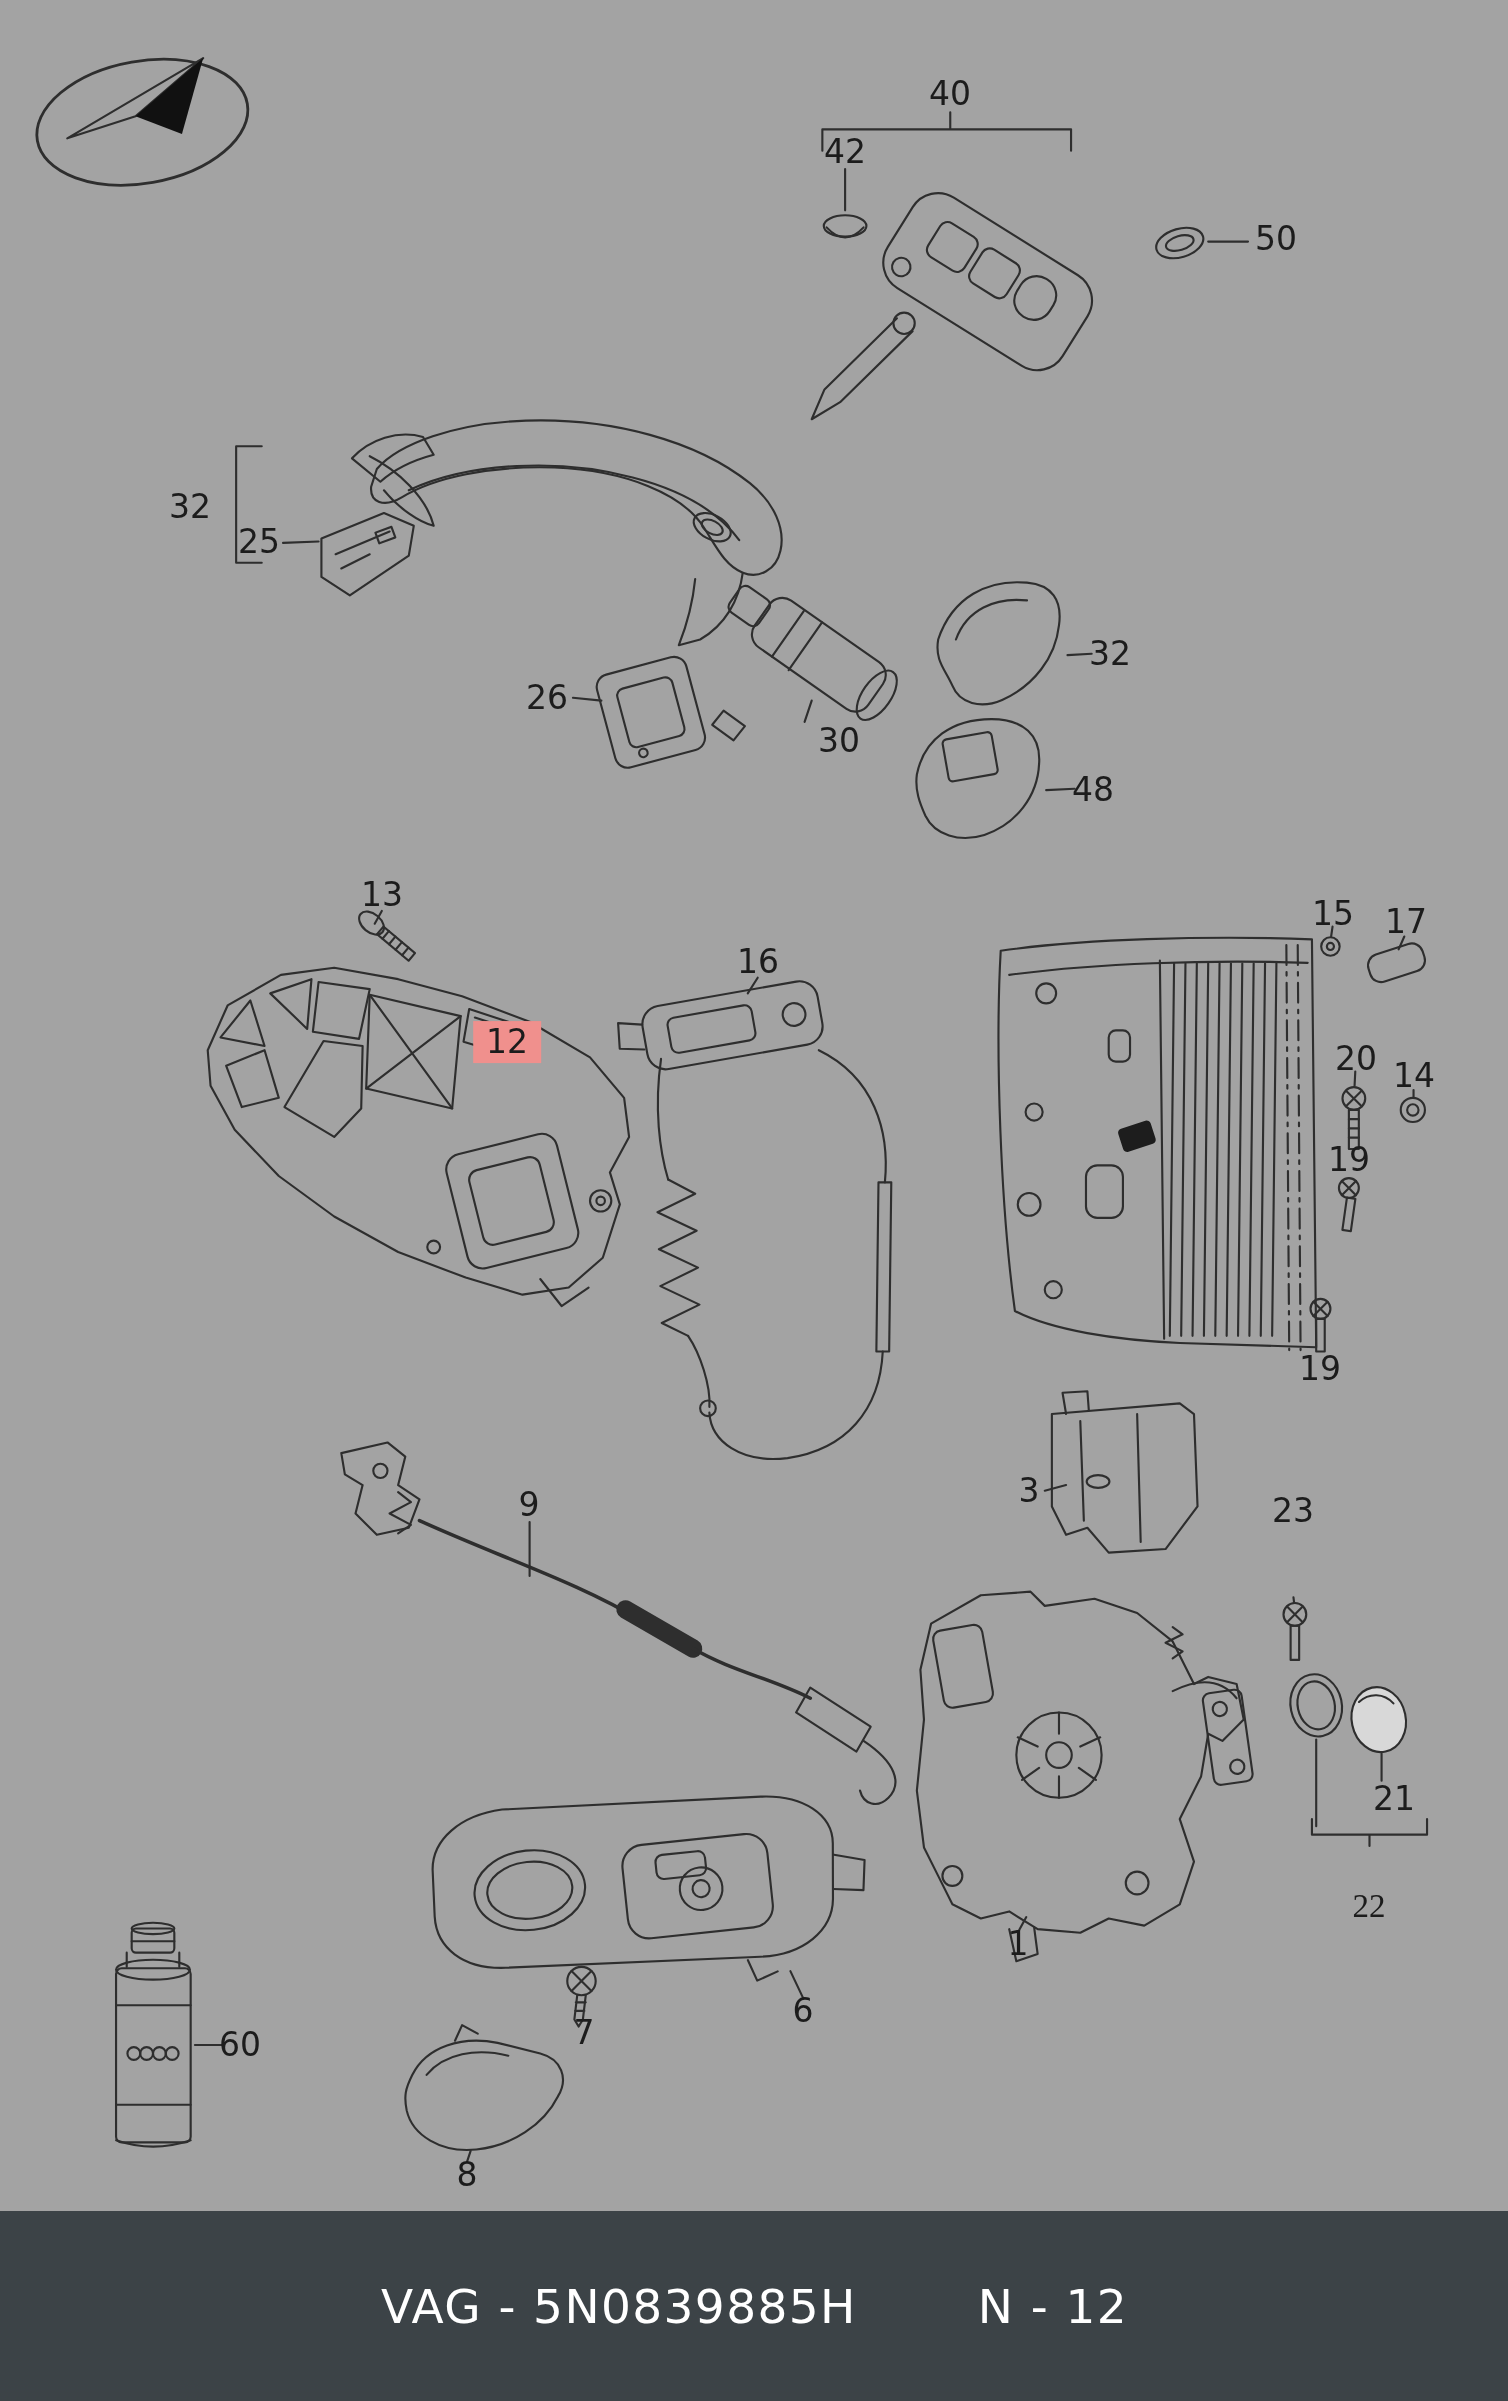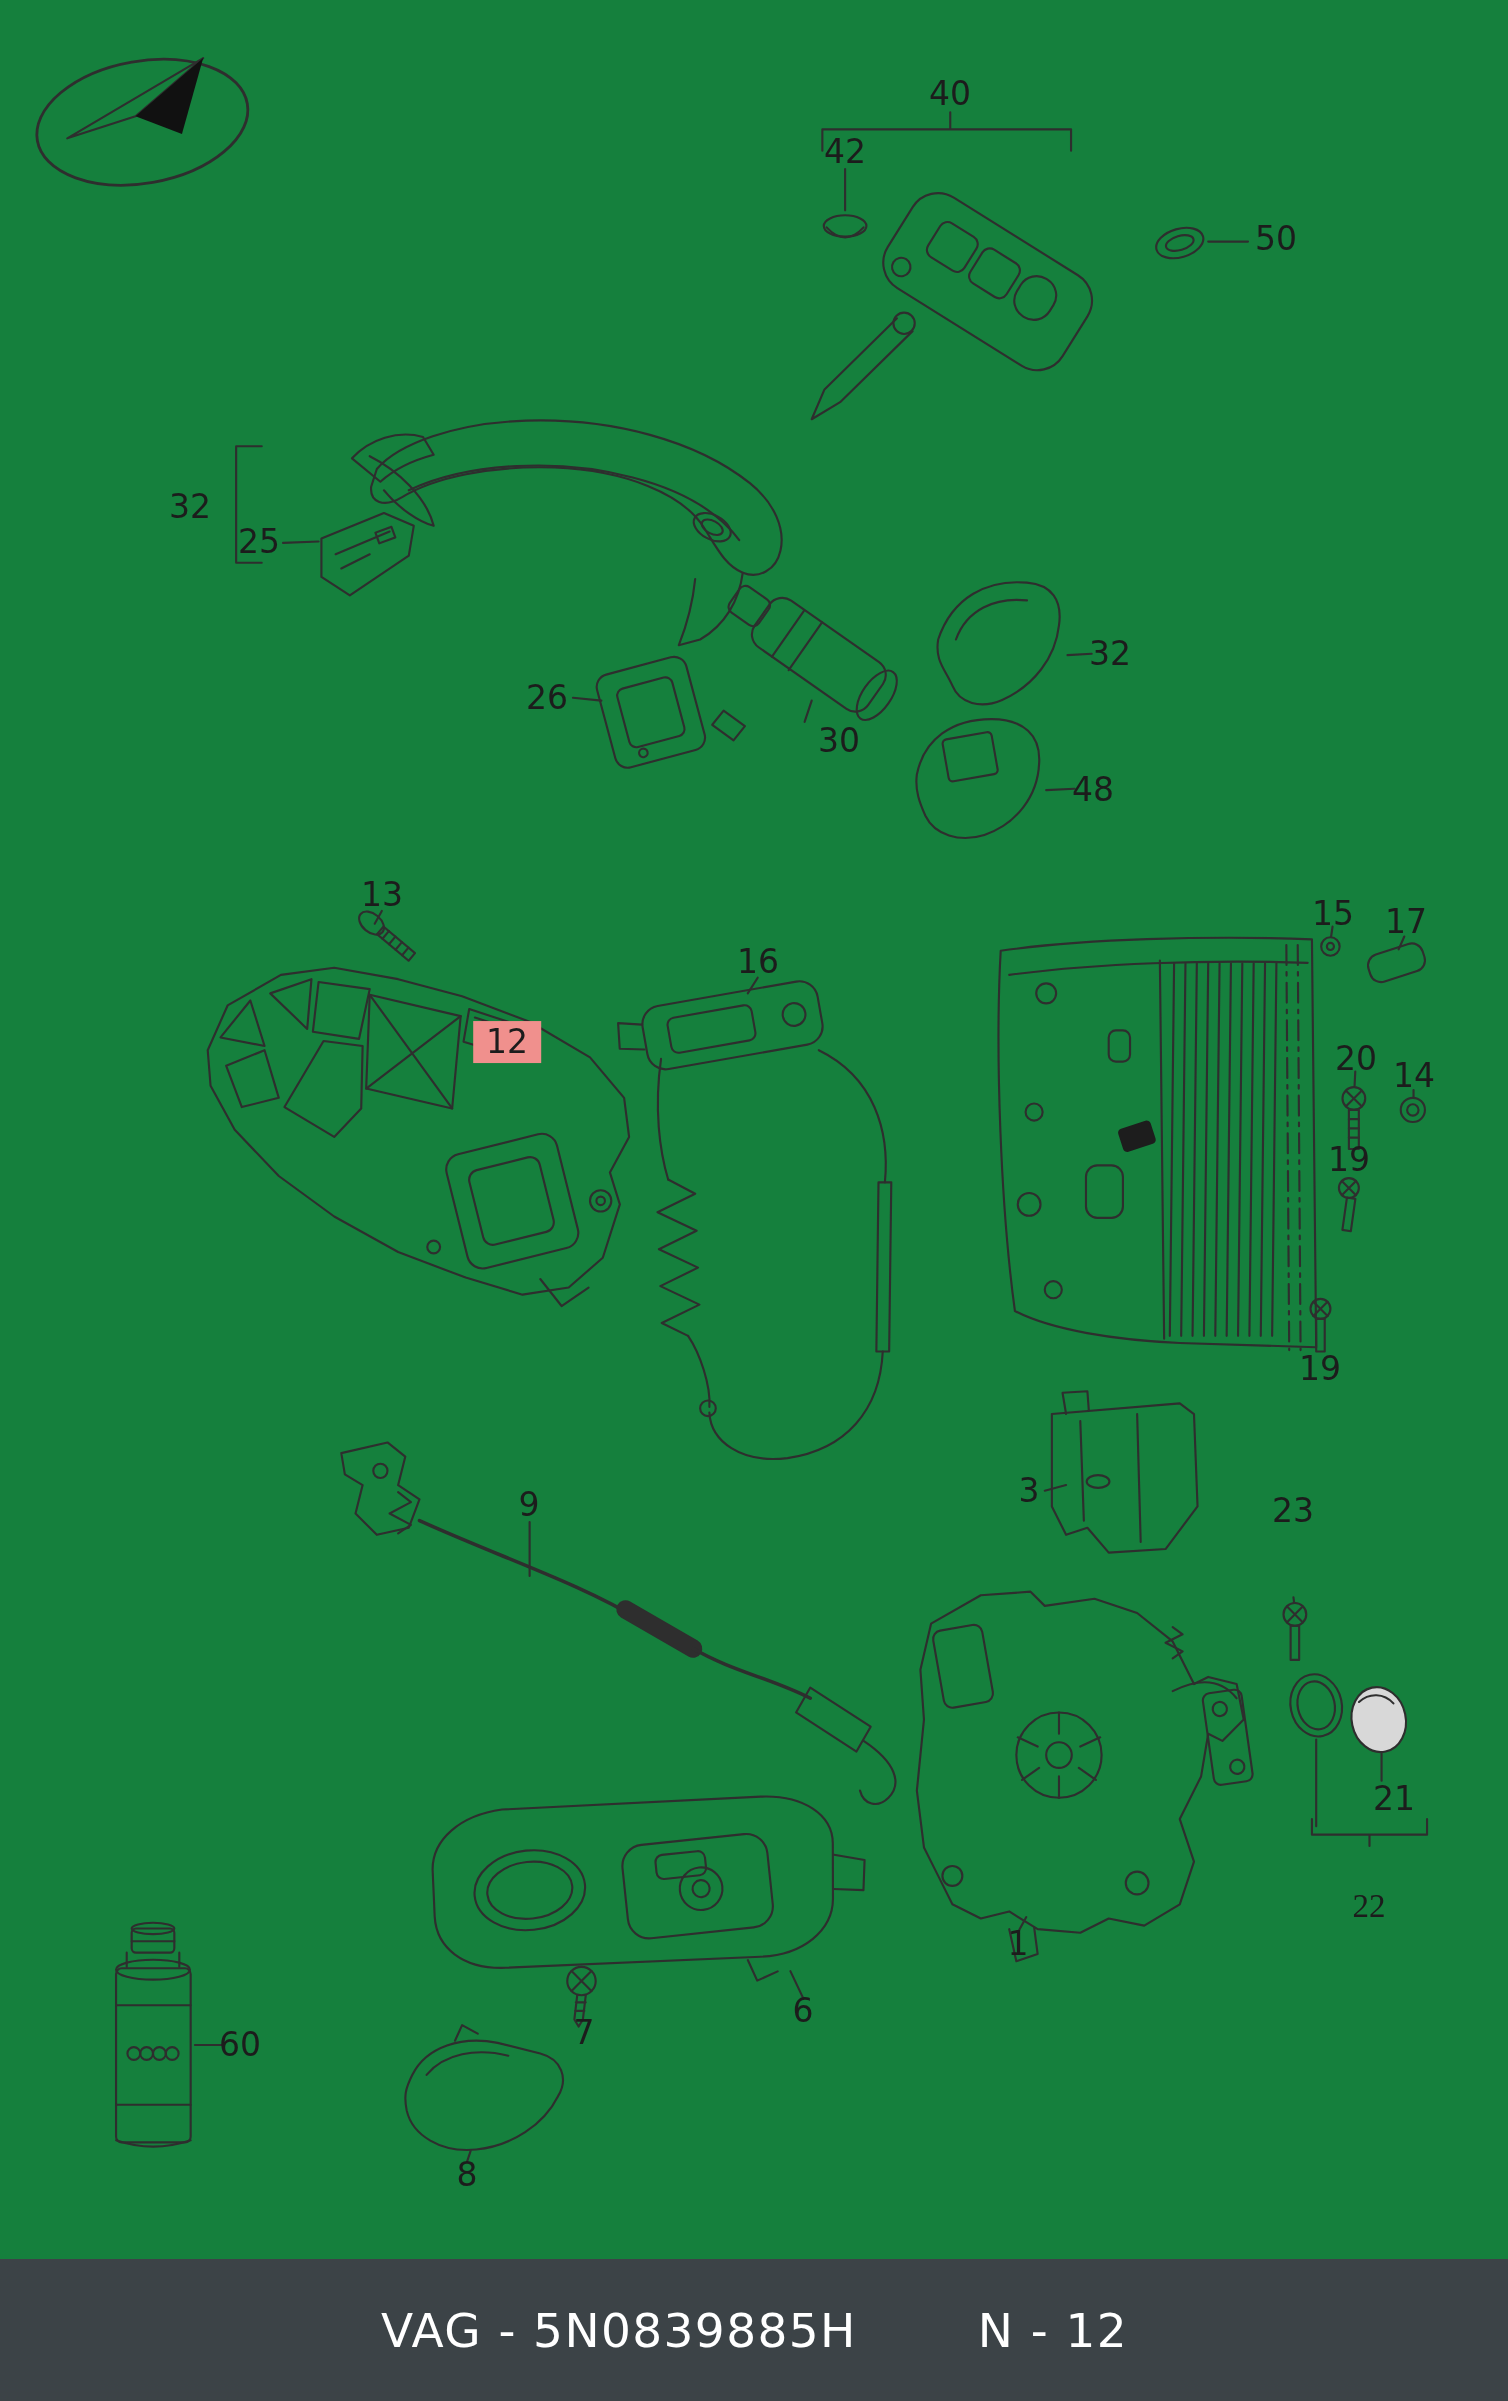--- a/index.html
+++ b/index.html
@@ -1,20 +1,20 @@
 <!DOCTYPE html>
 <html style="font-size:11.4px"><head>
 <meta charset="utf-8">
 <style>
   html,body{margin:0;padding:0;background:#ffffff;}
   .page{
     position:relative;
     width:1509px;
     height:2401px;
-    background:#15803d;
+    background:#a3a3a3;
     font-family:"DejaVu Sans", sans-serif;
     overflow:hidden;
   }
   .art{position:absolute;left:0;top:0;}
   #callout-layer{position:absolute;left:0;top:0;width:100%;height:100%;pointer-events:none;}
   .callout{
     position:absolute;
     transform:translate(-50%,-50%);
     font-size:33px;
     line-height:1.1;
@@ -22,21 +22,21 @@
     white-space:nowrap;
   }
   .callout.highlight{
     background:#f0908d;
     padding:2.8px 12.8px;
   }
   .footer{
     position:absolute;
     left:0;bottom:0;
     width:100%;
-    height:142px;
+    height:190px;
     background:#3c4347;
     display:flex;
     align-items:center;
     justify-content:center;
     gap:121px;
   }
   .footer span{
     color:#ffffff;
     font-size:47px;
     letter-spacing:1.4px;

